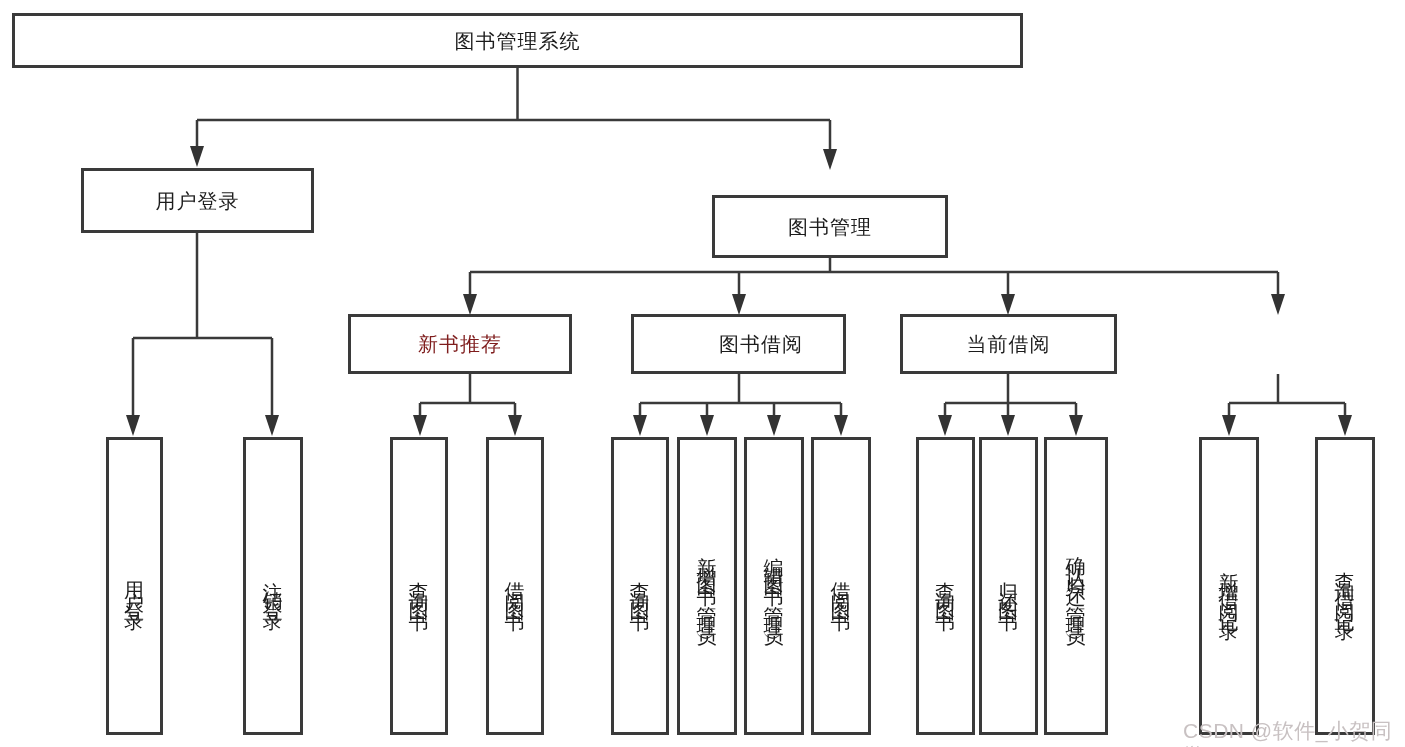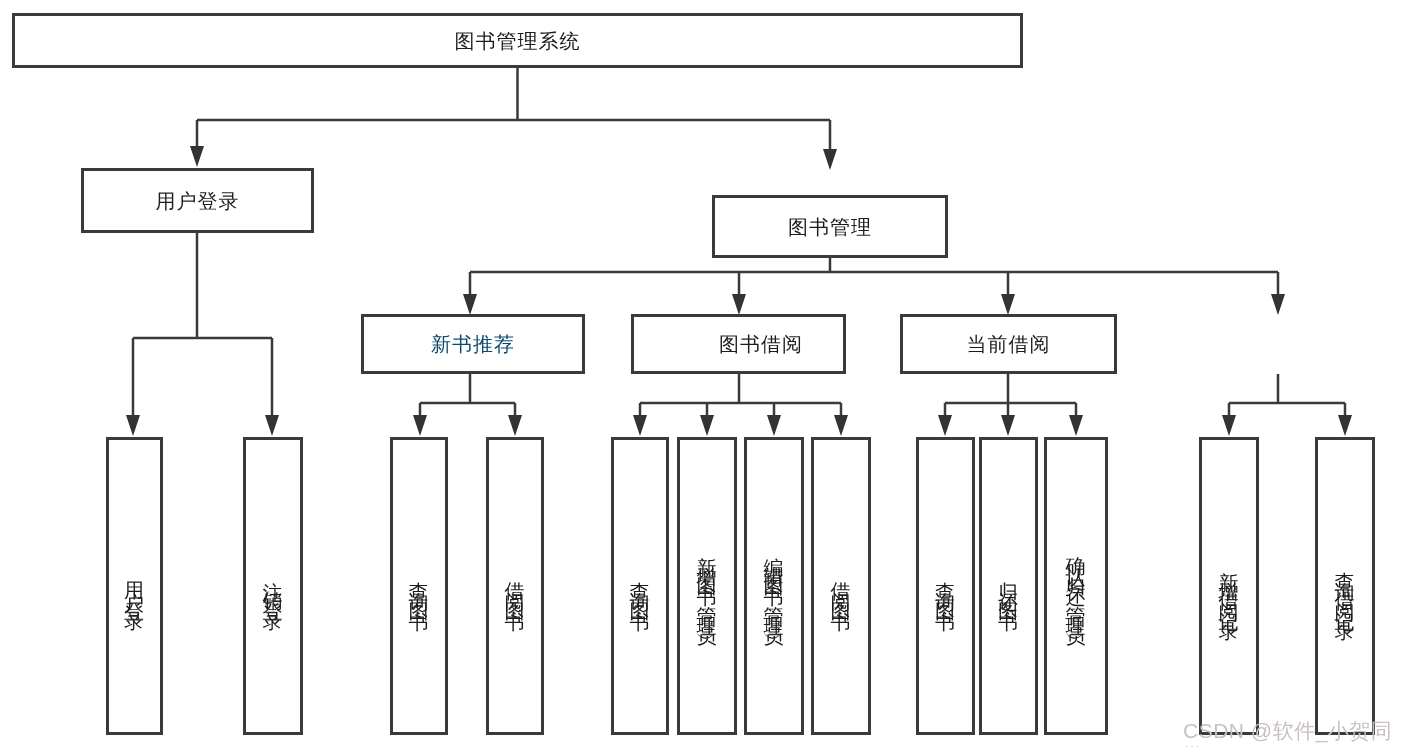--- a/index.html
+++ b/index.html
@@ -94,21 +94,21 @@
     <span>图书管理系统</span>
   </div>
 
   <div class="node" style="left: 81px; top: 168px; width: 233px; height: 65px; border-color: rgb(58, 58, 58); color: rgb(28, 28, 28);">
     <span>用户登录</span>
   </div>
   <div class="node" style="left: 712px; top: 171px; width: 236px; height: 63px; border-color: rgb(58, 58, 58); color: rgb(28, 28, 28); margin-top: 24px;">
     <span>图书管理</span>
   </div>
 
-  <div class="node" style="left: 361px; top: 314px; width: 224px; height: 60px; border-color: rgb(58, 58, 58); color: #0c4a6e;">
+  <div class="node" style="left: 348px; top: 314px; width: 224px; height: 60px; border-color: rgb(58, 58, 58); color: #7f1d1d;">
     <span>新书推荐</span>
   </div>
   <div class="node" style="left: 631px; top: 314px; width: 215px; height: 60px; border-color: rgb(58, 58, 58); color: rgb(28, 28, 28); padding-left: 45px;">
     <span>图书借阅</span>
   </div>
   <div class="node" style="left: 900px; top: 314px; width: 217px; height: 60px; border-color: rgb(58, 58, 58); color: rgb(28, 28, 28);">
     <span>当前借阅</span>
   </div>
 
   <div class="node" style="left: 106px; top: 437px; width: 57px; height: 298px; border-color: rgb(58, 58, 58); color: rgb(28, 28, 28);">

